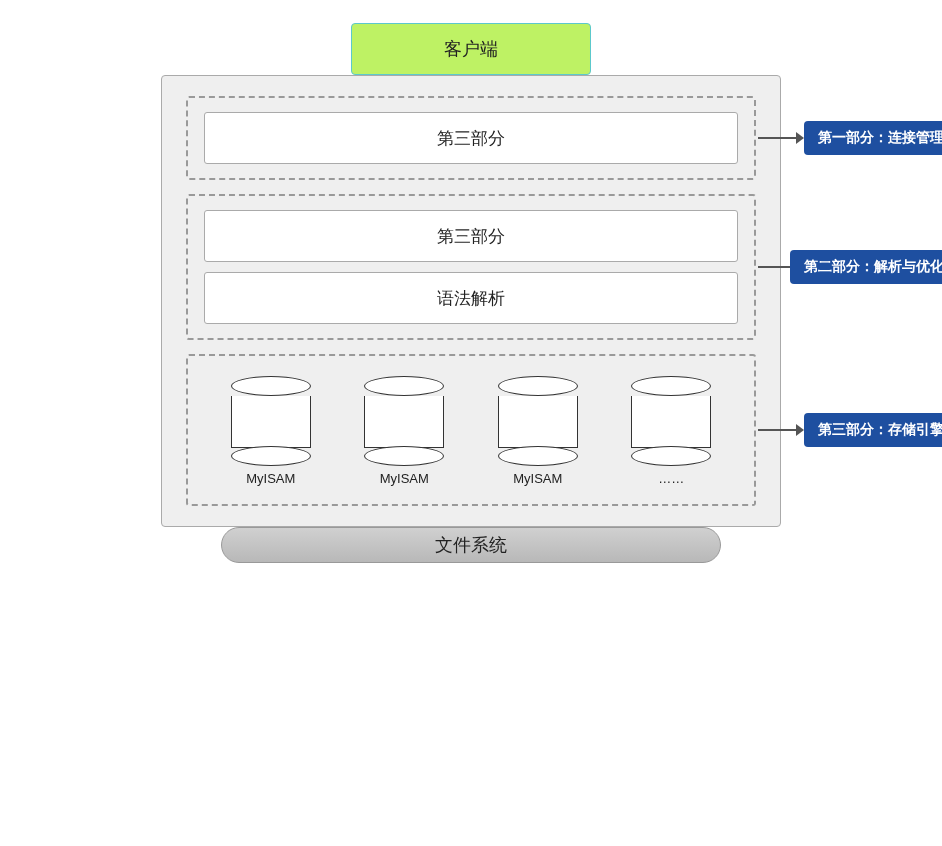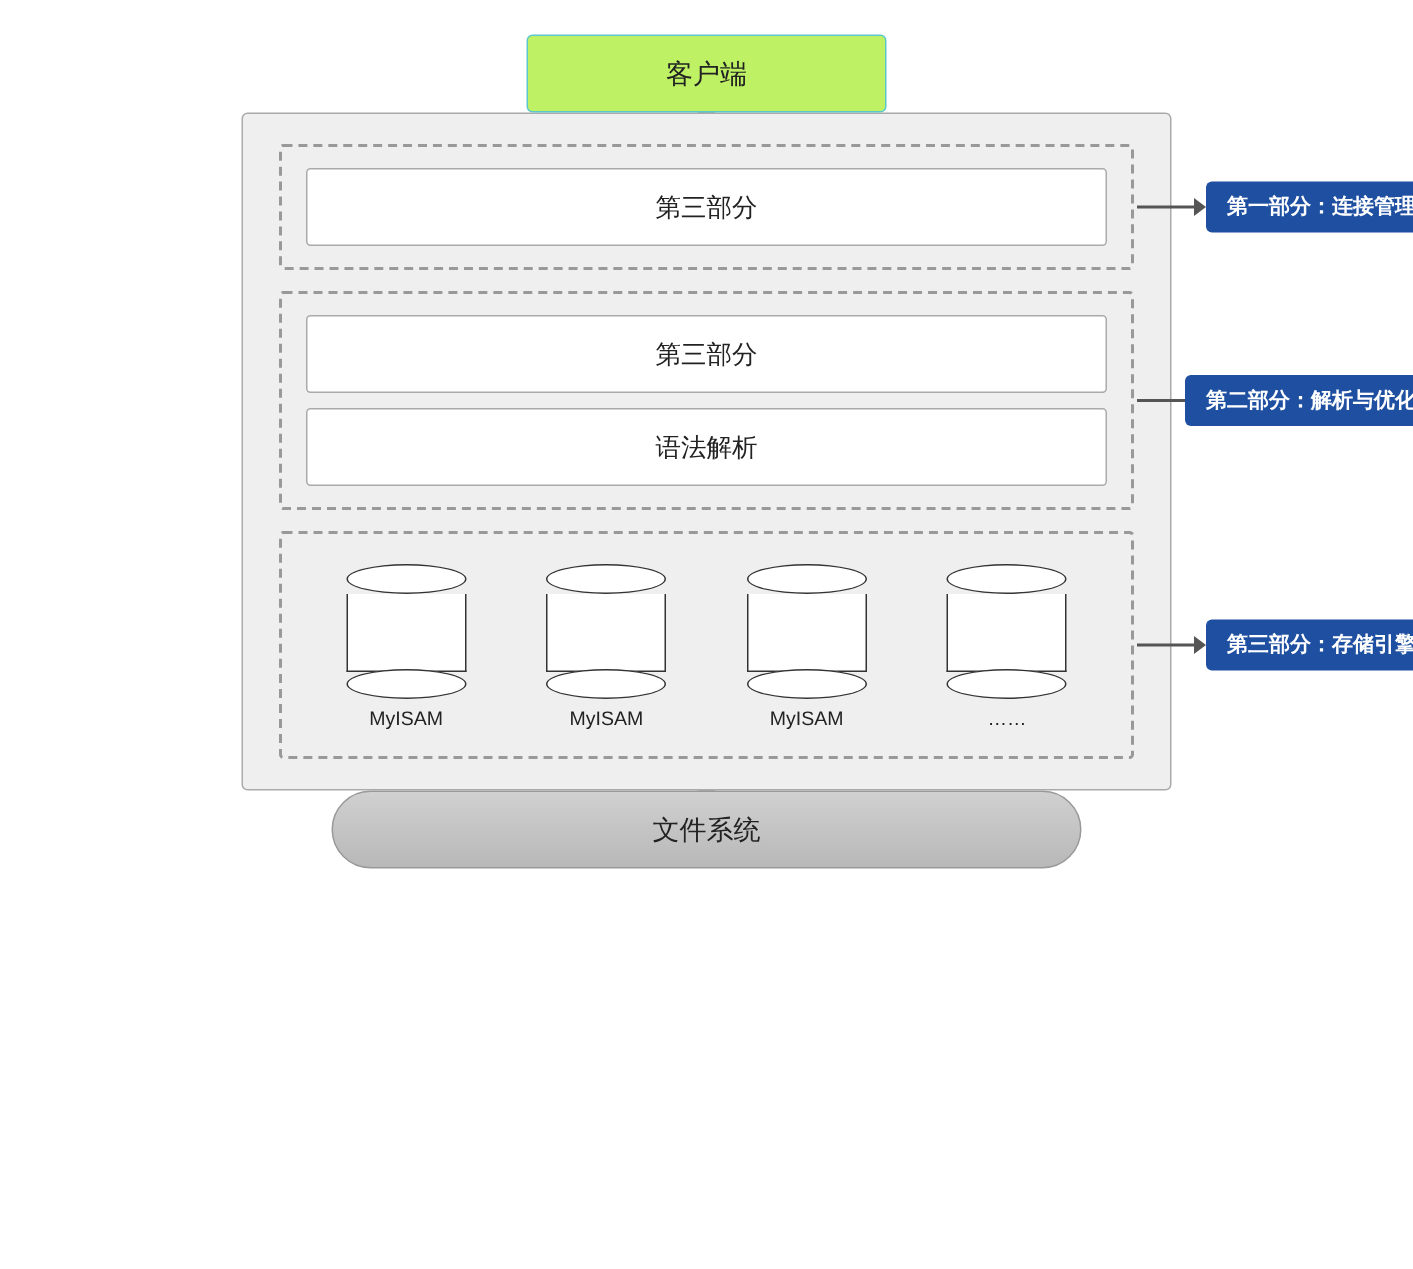--- a/index.html
+++ b/index.html
@@ -184,21 +184,21 @@
       width: 0;
       height: 0;
       border-top: 6px solid transparent;
       border-bottom: 6px solid transparent;
       border-left: 8px solid #555;
     }
 
     
     .filesystem-box {
       width: 500px;
-      height: 52px;
+      height: 36px;
       background: linear-gradient(to bottom, #d0d0d0, #b8b8b8);
       border: 1.5px solid #999;
       border-radius: 28px;
       display: flex;
       align-items: center;
       justify-content: center;
       font-size: 18px;
       color: #222;
     }
 

